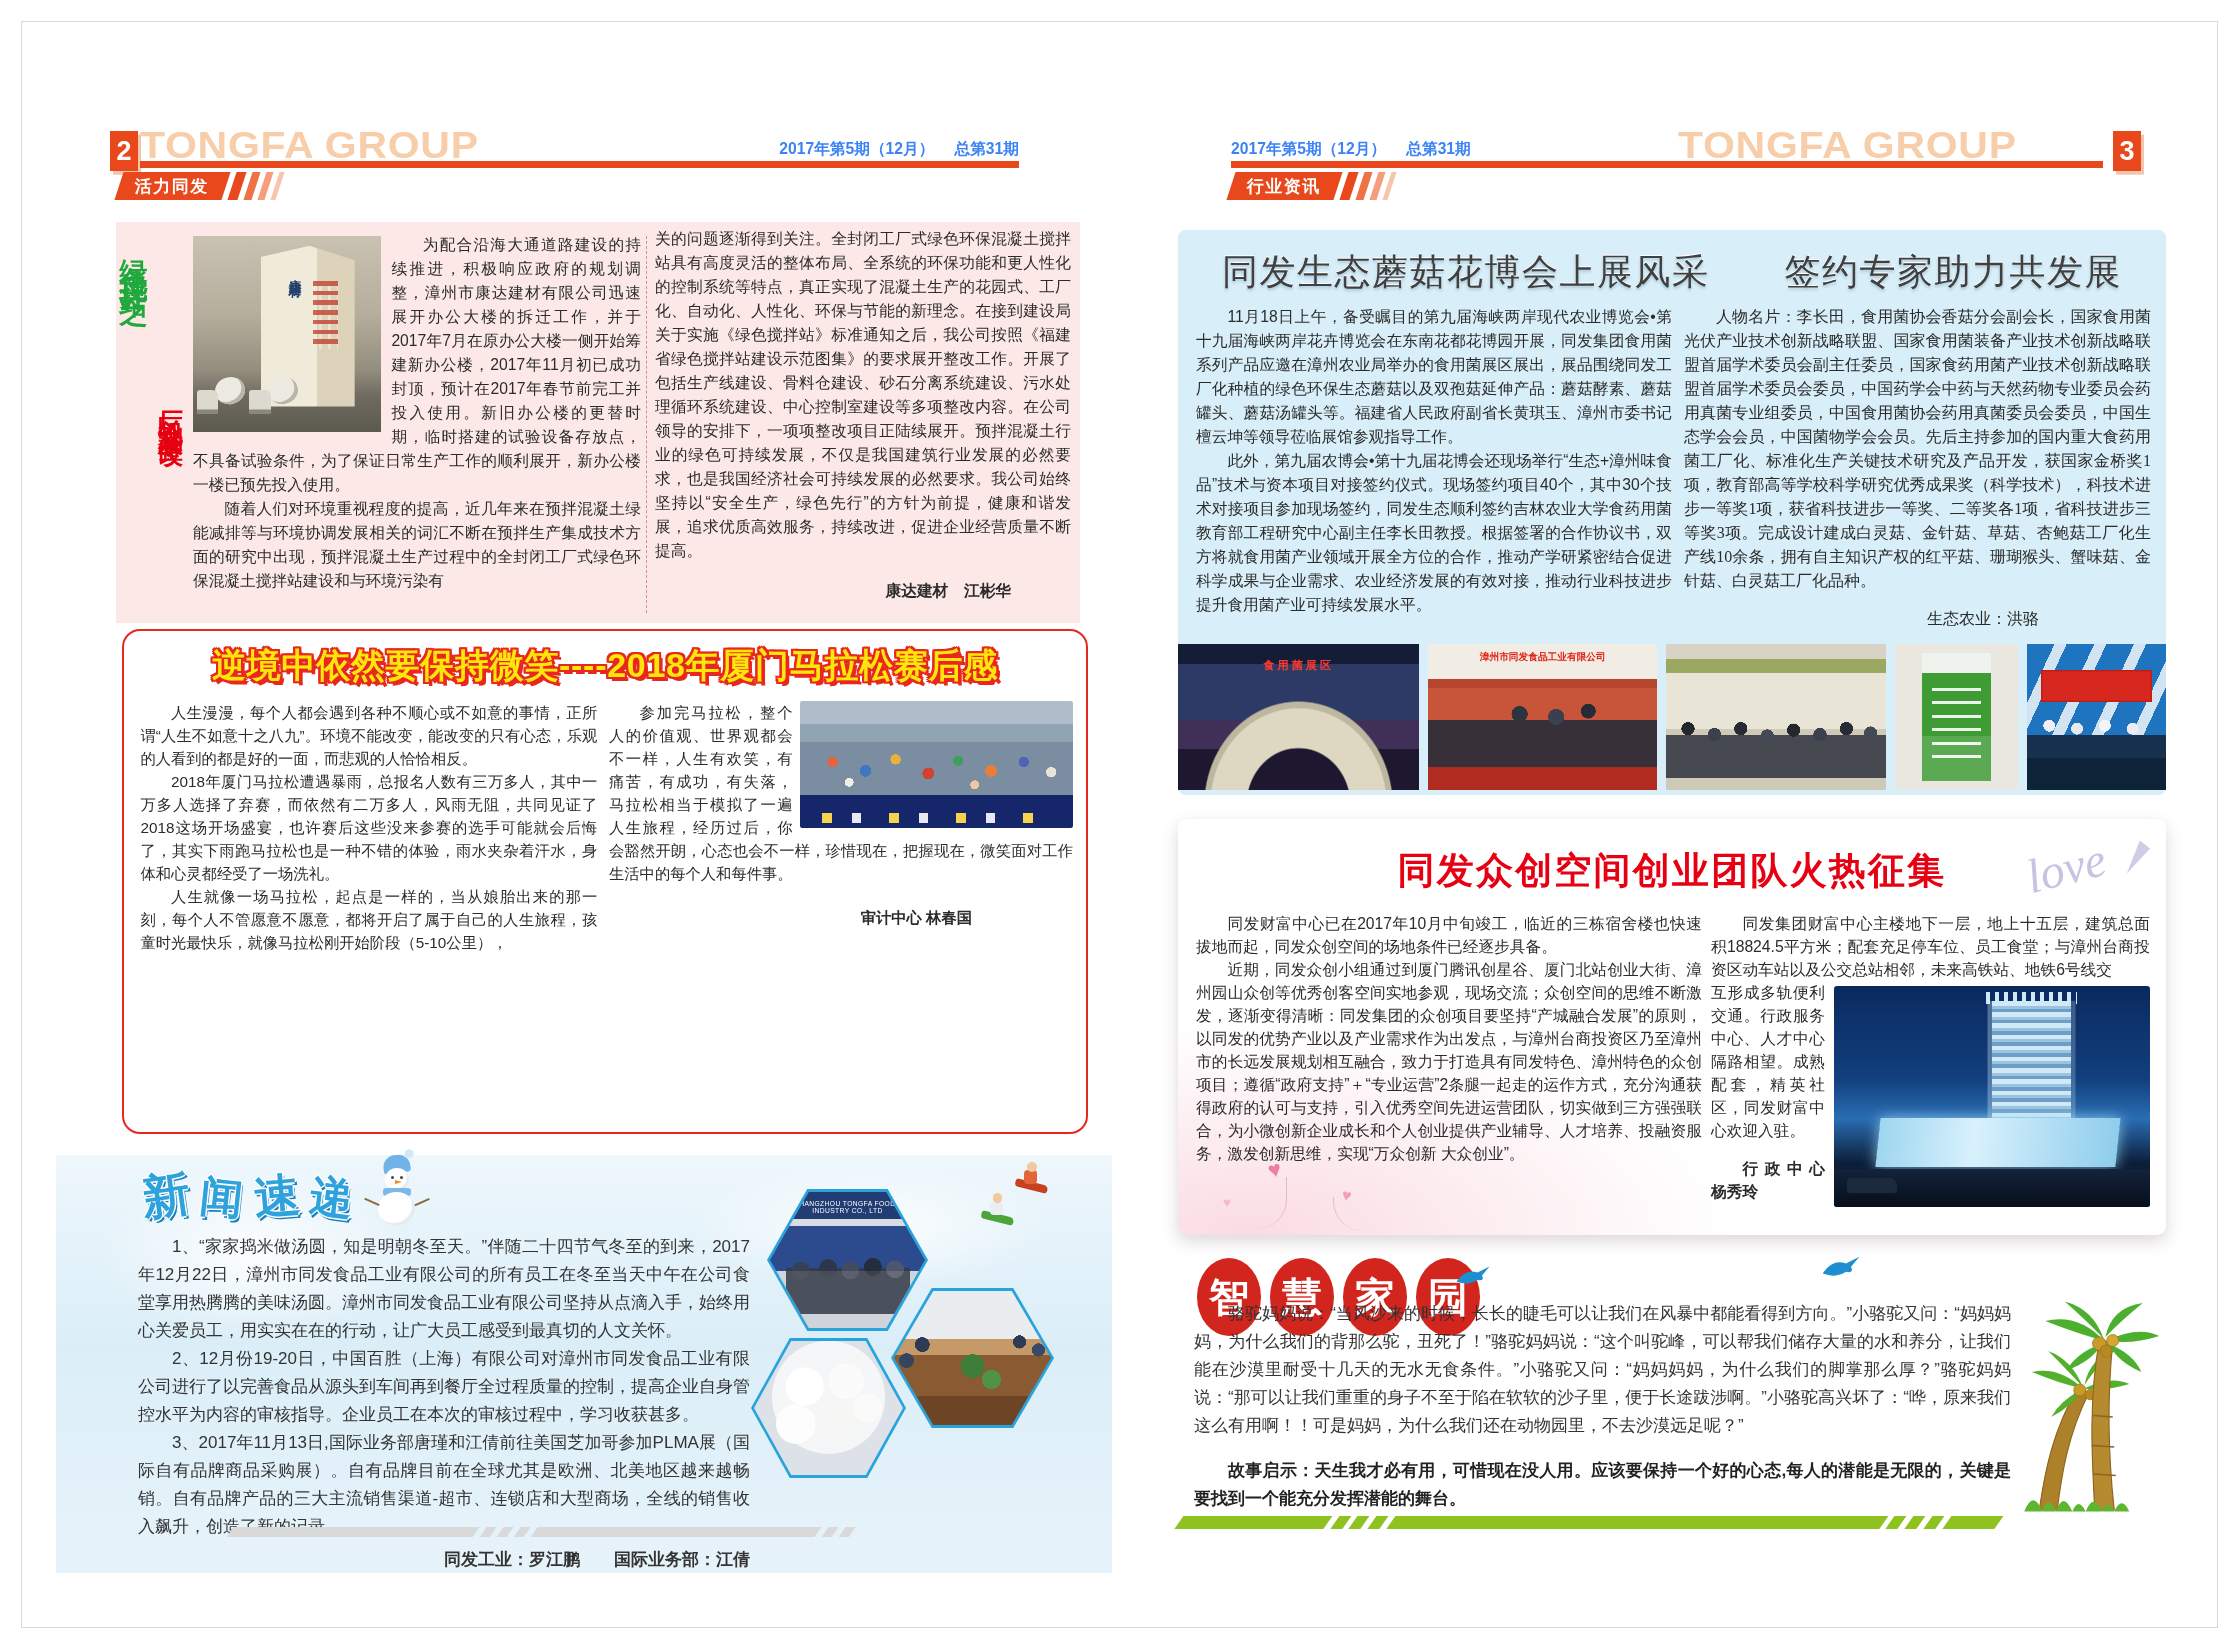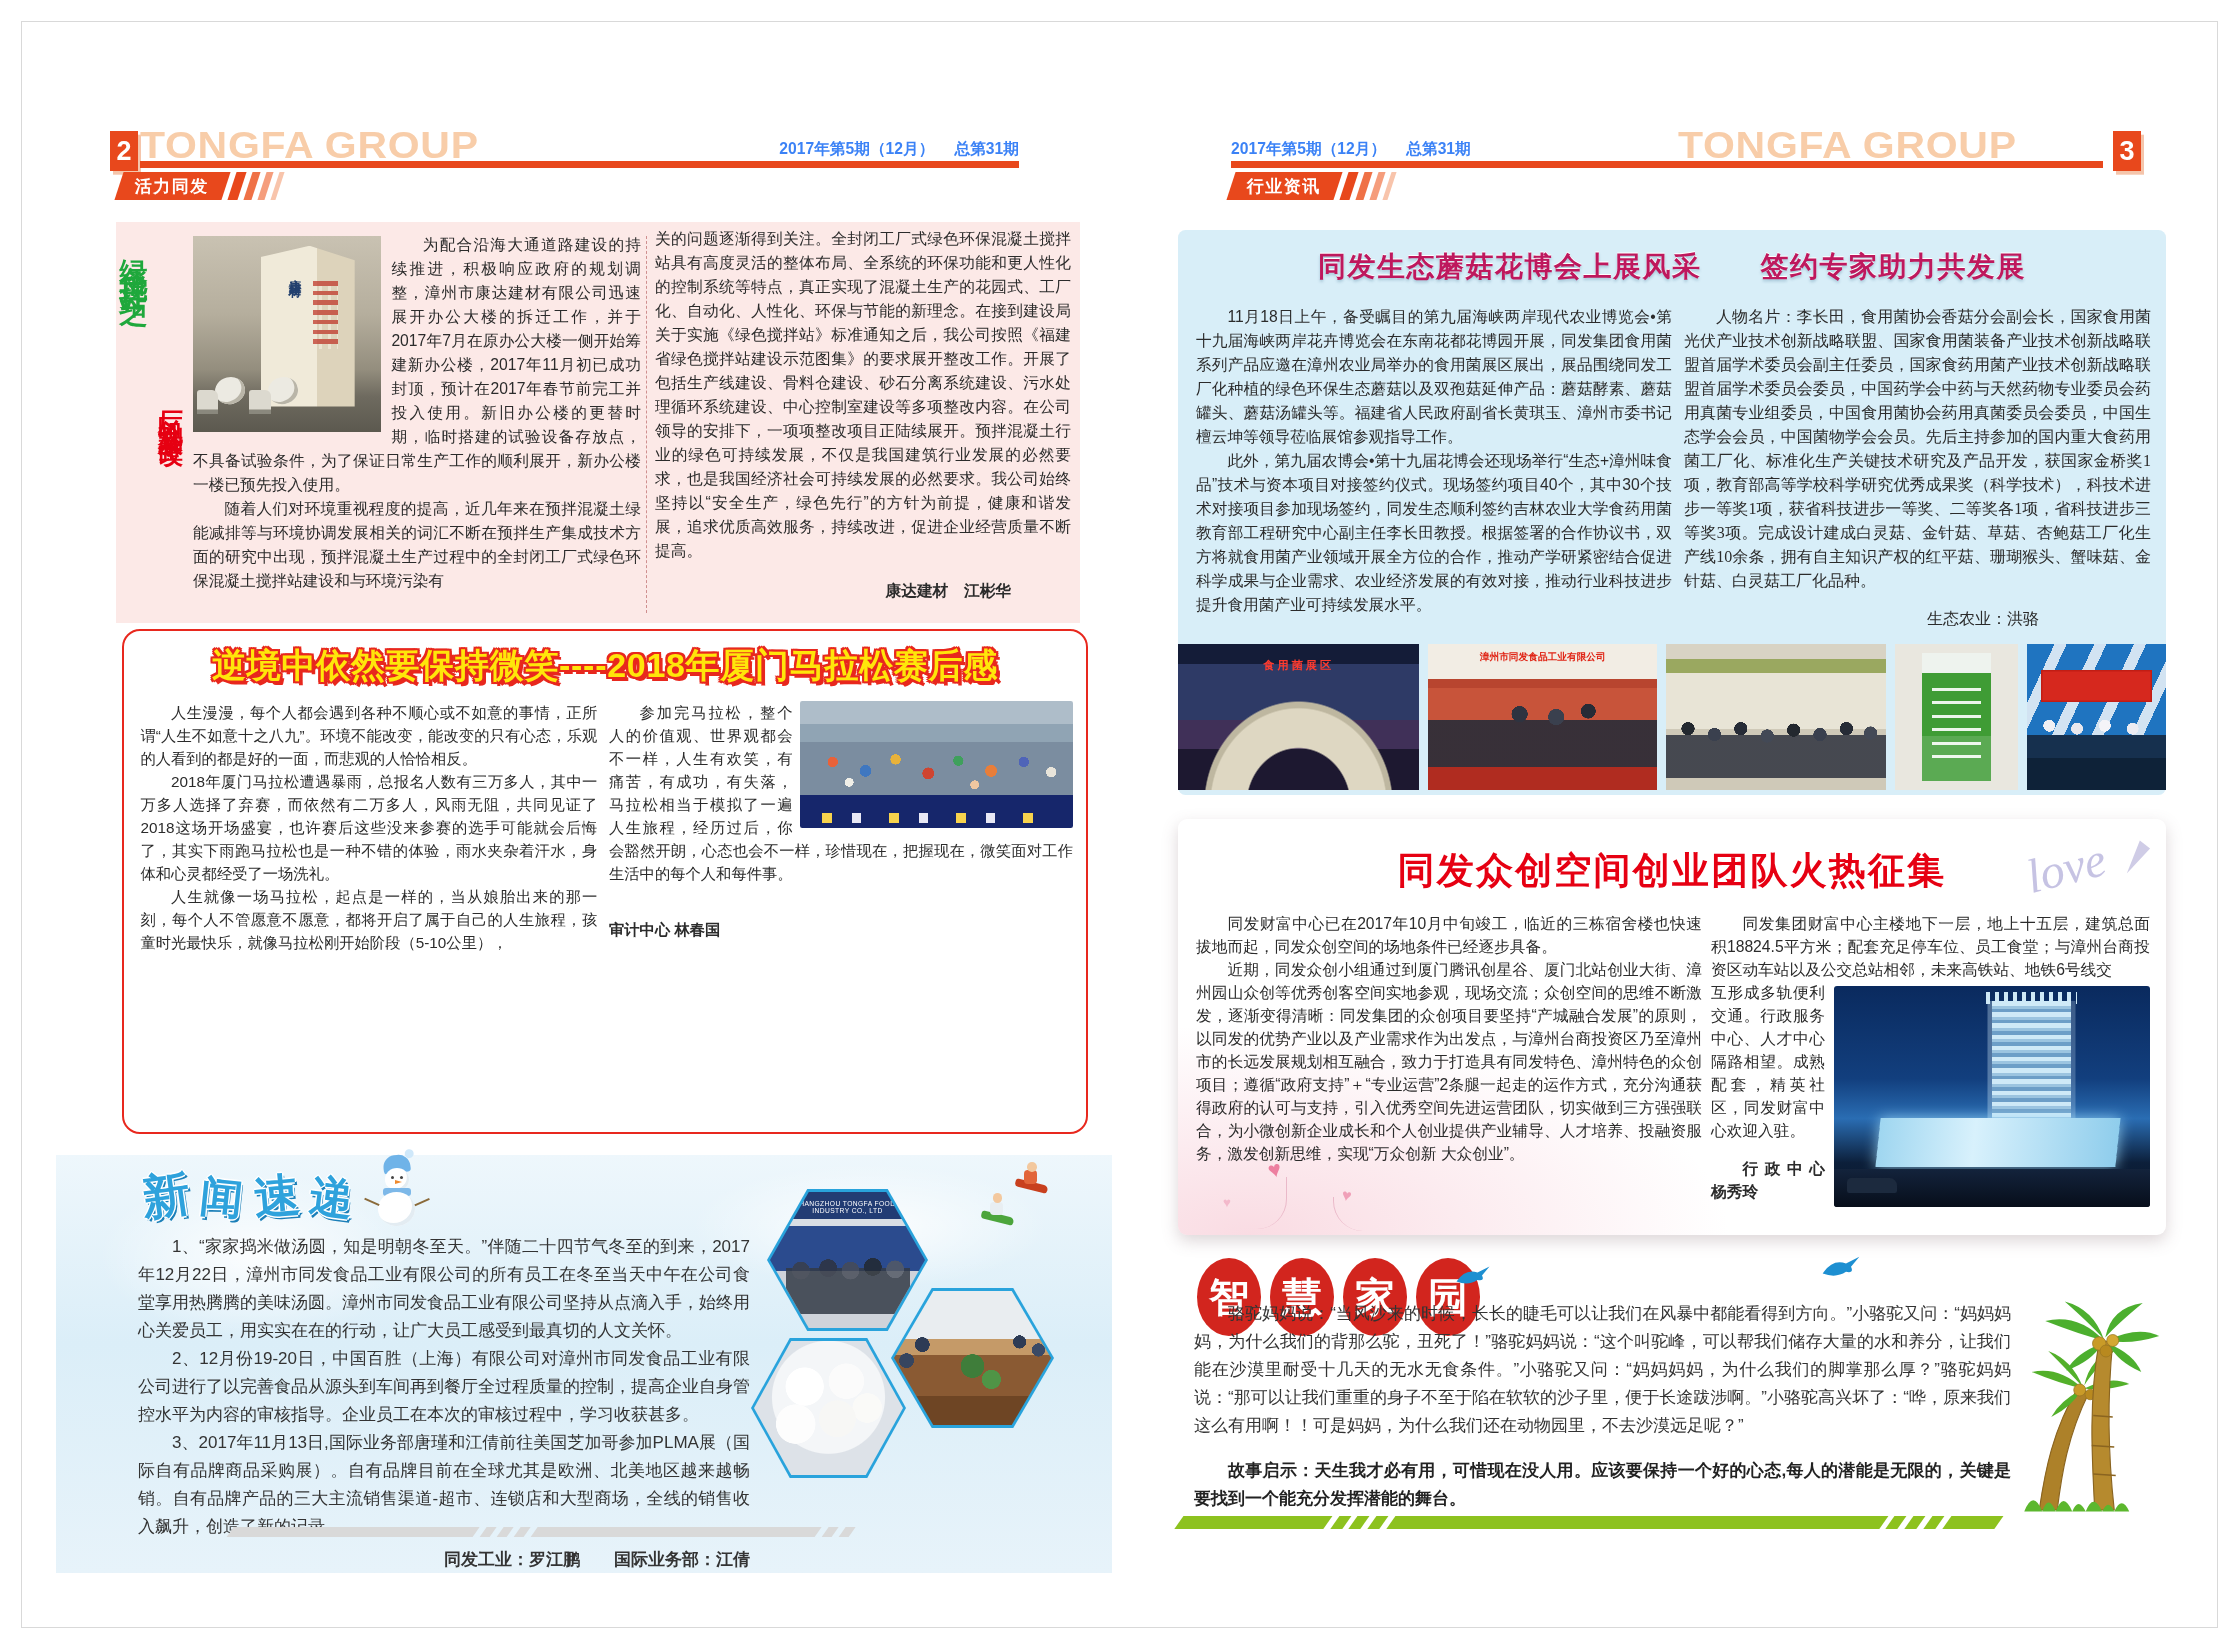--- a/index.html
+++ b/index.html
@@ -70,21 +70,21 @@
        radial-gradient(circle 6px at 47% 57%,#cf4430 97%,transparent),
        radial-gradient(circle 5.2px at 58% 47%,#3fa05c 97%,transparent),
        radial-gradient(circle 6px at 70% 55%,#e87e3a 97%,transparent),
        radial-gradient(circle 5.2px at 82% 48%,#4f64b8 97%,transparent),
        radial-gradient(circle 5.2px at 92% 56%,#e8e4da 97%,transparent),
        radial-gradient(circle 4.5px at 18% 64%,#f0efe8 97%,transparent),
        radial-gradient(circle 4.5px at 64% 66%,#f0c7a0 97%,transparent),
        linear-gradient(180deg,#aebdc9 0 18%,#90a4b4 18% 32%,#7b8da0 32% 74%,#16266b 74% 100%);}
   .mar-photo::after{content:"";position:absolute;left:8%;bottom:4%;width:84%;height:8%;
        background:repeating-linear-gradient(90deg,#f7d34d 0 10.4px,transparent 10.4px 30px,#e8e8f5 30px 39px,transparent 39px 67px);}
-  .mar-sig{margin-top:33px;padding-right:101px;font-weight:bold;}
+  .mar-sig{margin-top:21px;padding-right:101px;text-align:right;font-weight:bold;}
 
   
   .news-bg{position:absolute;left:56px;top:1155px;width:1056px;height:418px;
            background:linear-gradient(180deg,#eef7fc 0%,#dbeef8 45%,#e7f3fa 100%);}
   .news-bg::before{content:"";position:absolute;left:4%;top:4%;width:30%;height:40%;border-radius:50%;
            background:radial-gradient(ellipse,rgba(255,255,255,.9),rgba(255,255,255,0) 70%);}
   .news-bg::after{content:"";position:absolute;right:6%;top:2%;width:34%;height:30%;border-radius:50%;
            background:radial-gradient(ellipse,rgba(255,255,255,.85),rgba(255,255,255,0) 70%);}
   .news-title{position:absolute;left:142px;top:1164px;white-space:nowrap;}
   .news-title b{display:inline-block;font-weight:900;color:#2ea2dc;margin-right:10.4px;
@@ -144,21 +144,21 @@
                  radial-gradient(circle 15px at 76% 50%,#fafaf8 97%,transparent),
                  radial-gradient(circle 2.2px at 50% 50%,#b9a98a 97%,transparent);}
   
   .stripe{position:absolute;display:flex;gap:6.7px;}
   .stripe i{display:block;height:100%;transform:skewX(-35deg);}
   .grey i{background:#d9d9d9;}
   .green i{background:#8dc21f;}
 
   
   .expo-box{position:absolute;left:1178px;top:230px;width:988px;height:565px;background:#d8eef8;border-radius:7.5px;}
-  .expo-title{position:absolute;left:0;right:0;top:18px;text-align:center;font-size:28px;font-weight:700;color:#be185d;
+  .expo-title{position:absolute;left:0;right:0;top:18px;text-align:center;font-size:36px;font-weight:400;color:#404040;
               letter-spacing:1.5px;text-shadow:0 -1.5px 0 #ffffff,0 2.2px 3px rgba(10,80,120,.25);white-space:nowrap;}
   .expo-col1{position:absolute;left:18px;top:75px;width:476px;font-size:15.7px;line-height:24px;}
   .expo-col2{position:absolute;left:506px;top:75px;width:467px;font-size:16px;line-height:24px;
              font-family:"Liberation Serif","DejaVu Serif",serif;}
   .expo-sig{margin-top:14px;padding-right:112px;text-align:right;}
   .stripphotos{position:absolute;left:0;bottom:5.2px;width:100%;height:146px;display:flex;gap:9px;padding:0;}
   .sp{position:relative;height:100%;overflow:hidden;}
   .sp1{width:246px;background:linear-gradient(180deg,#141c38 0 14%,#2e3a66 14% 52%,#403058 52% 72%,#1d1830 72% 100%);}
   .sp1::after{content:"";position:absolute;left:6%;top:30%;width:88%;height:70%;
       background:radial-gradient(ellipse at 50% 115%,transparent 34%,#ded7c2 35% 58%,#beb7a0 59% 62%,transparent 63%);}

